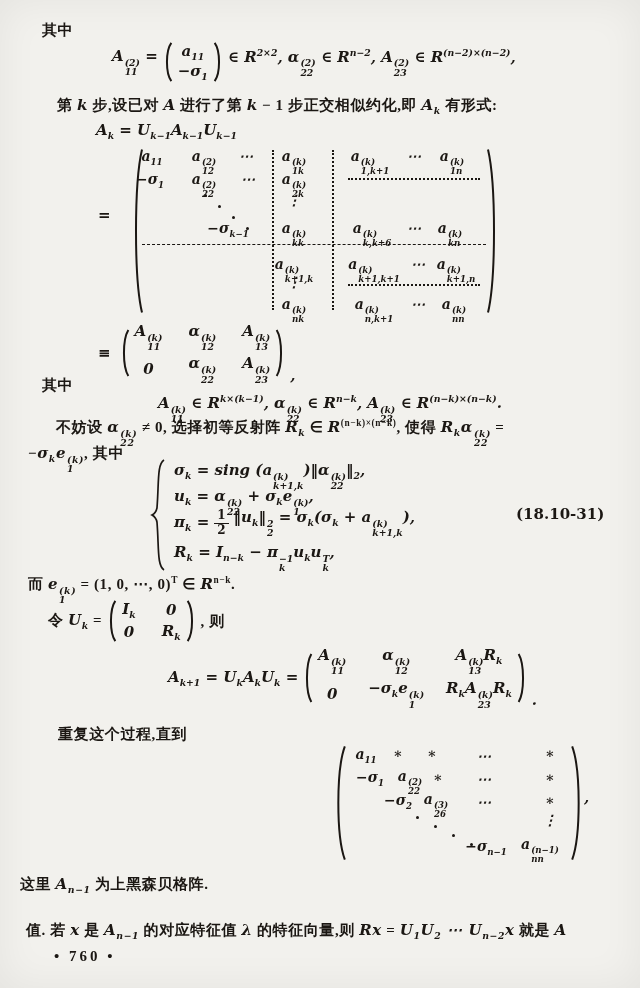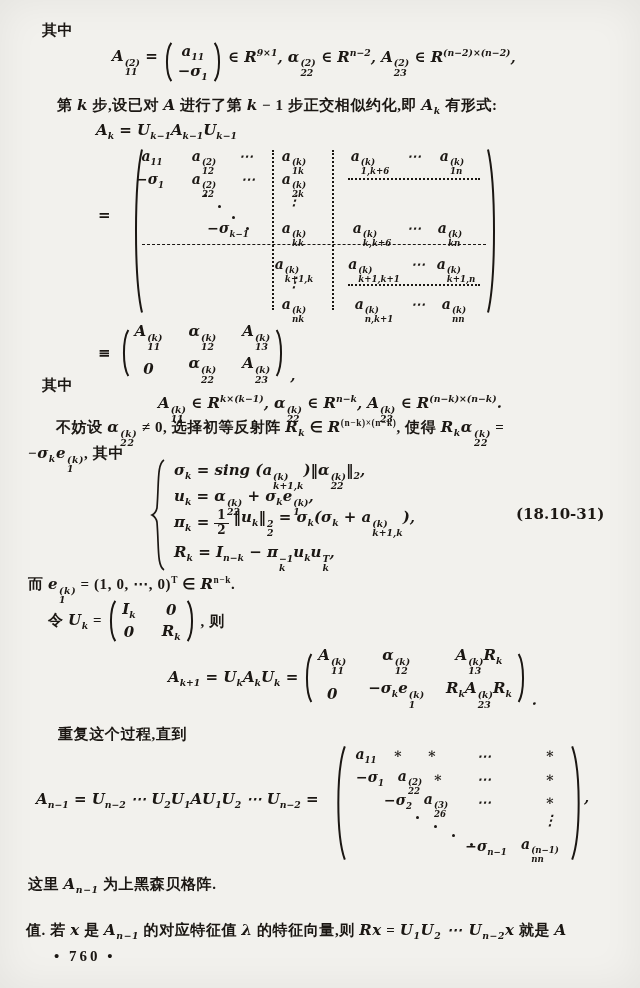--- a/index.html
+++ b/index.html
@@ -50,21 +50,21 @@
     <svg class="par" width="10" height="40" viewBox="0 0 12 100" preserveAspectRatio="none">
         <path d="M10 2 C3 22 3 78 10 98"></path>
       </svg>
     <span class="vstack">
       <span class="fm">a<sub>11</sub></span>
       <span class="fm">−σ<sub>1</sub></span>
     </span>
     <svg class="par" width="10" height="40" viewBox="0 0 12 100" preserveAspectRatio="none">
         <path d="M2 2 C9 22 9 78 2 98"></path>
       </svg>
-    <span class="fm">∈ R<sup>9×1</sup>, α<span class="ss">
+    <span class="fm">∈ R<sup>2×2</sup>, α<span class="ss">
           <span class="pt">(2)</span>
           <span class="pb">22</span>
         </span> ∈ R<sup>n−2</sup>, A<span class="ss">
           <span class="pt">(2)</span>
           <span class="pb">23</span>
         </span> ∈ R<sup>(n−2)×(n−2)</sup>,</span>
   </div>
 
   <div class="abs cn" style="left:57px;top:95px">第 <i>k</i> 步,设已对 <i>A</i> 进行了第 <i>k</i> − 1 步正交相似约化,即 <i>A<sub>k</sub></i> 有形式:</div>
 
@@ -88,21 +88,21 @@
           <span class="pt">(2)</span>
           <span class="pb">12</span>
         </span></span>
     <span class="fm cell" style="left:120px;top:2px">⋯</span>
     <span class="fm cell" style="left:168px;top:2px">a<span class="ss">
           <span class="pt">(k)</span>
           <span class="pb">1k</span>
         </span></span>
     <span class="fm cell" style="left:244px;top:2px">a<span class="ss">
           <span class="pt">(k)</span>
-          <span class="pb">1,k+6</span>
+          <span class="pb">1,k+1</span>
         </span></span>
     <span class="fm cell" style="left:288px;top:2px">⋯</span>
     <span class="fm cell" style="left:326px;top:2px">a<span class="ss">
           <span class="pt">(k)</span>
           <span class="pb">1n</span>
         </span></span>
     <span class="fm cell" style="left:24px;top:25px">−σ<sub>1</sub></span>
     <span class="fm cell" style="left:78px;top:25px">a<span class="ss">
           <span class="pt">(2)</span>
           <span class="pb">22</span>
@@ -312,21 +312,20 @@
           </span>R<sub>k</sub></span>
     </div>
     <svg class="par" width="10" height="50" viewBox="0 0 12 100" preserveAspectRatio="none">
         <path d="M2 2 C9 22 9 78 2 98"></path>
       </svg>
     <span class="fm" style="align-self:flex-end">.</span>
   </div>
 
   <div class="abs cn" style="left:58px;top:724px">重复这个过程,直到</div>
 
-  <div class="abs fm" style="left:36px;top:790px">A<sub>n−1</sub> = U<sub>n−2</sub> ⋯ U<sub>2</sub>U<sub>1</sub>AU<sub>1</sub>U<sub>2</sub> ⋯ U<sub>n−2</sub> =</div>
   <div class="abs" style="left:332px;top:742px;width:262px;height:122px">
     <svg class="par abs" style="left:2px;top:2px" width="13" height="118" viewBox="0 0 12 100" preserveAspectRatio="none">
         <path d="M10 2 C2 22 2 78 10 98"></path>
       </svg>
     <svg class="par abs" style="left:238px;top:2px" width="13" height="118" viewBox="0 0 12 100" preserveAspectRatio="none">
         <path d="M2 2 C10 22 10 78 2 98"></path>
       </svg>
     <span class="fm cell" style="left:34px;top:4px">a<sub>11</sub></span>
     <span class="fm cell" style="left:66px;top:3px">∗</span>
     <span class="fm cell" style="left:100px;top:3px">∗</span>
@@ -355,18 +354,18 @@
     </div>
     <span class="fm cell" style="left:218px;top:70px">⋮</span>
     <span class="fm cell" style="left:154px;top:96px">−σ<sub>n−1</sub></span>
     <span class="fm cell" style="left:208px;top:94px">a<span class="ss">
           <span class="pt">(n−1)</span>
           <span class="pb">nn</span>
         </span></span>
     <span class="fm abs" style="left:252px;top:46px">,</span>
   </div>
 
-  <div class="abs cn" style="left:28px;top:874px">这里 <i>A<sub>n−1</sub></i> 为上黑森贝格阵.</div>
+  <div class="abs cn" style="left:20px;top:874px">这里 <i>A<sub>n−1</sub></i> 为上黑森贝格阵.</div>
   <div class="abs cn" style="left:26px;top:920px">值. 若 <i>x</i> 是 <i>A<sub>n−1</sub></i> 的对应特征值 <i>λ</i> 的特征向量,则 <i>Rx</i> = <i>U<sub>1</sub>U<sub>2</sub> ⋯ U<sub>n−2</sub>x</i> 就是 <i>A</i></div>
 
   <div class="abs footer" style="left:54px;top:948px">• 760 •</div>
 
 </div>
 
 </body></html>

